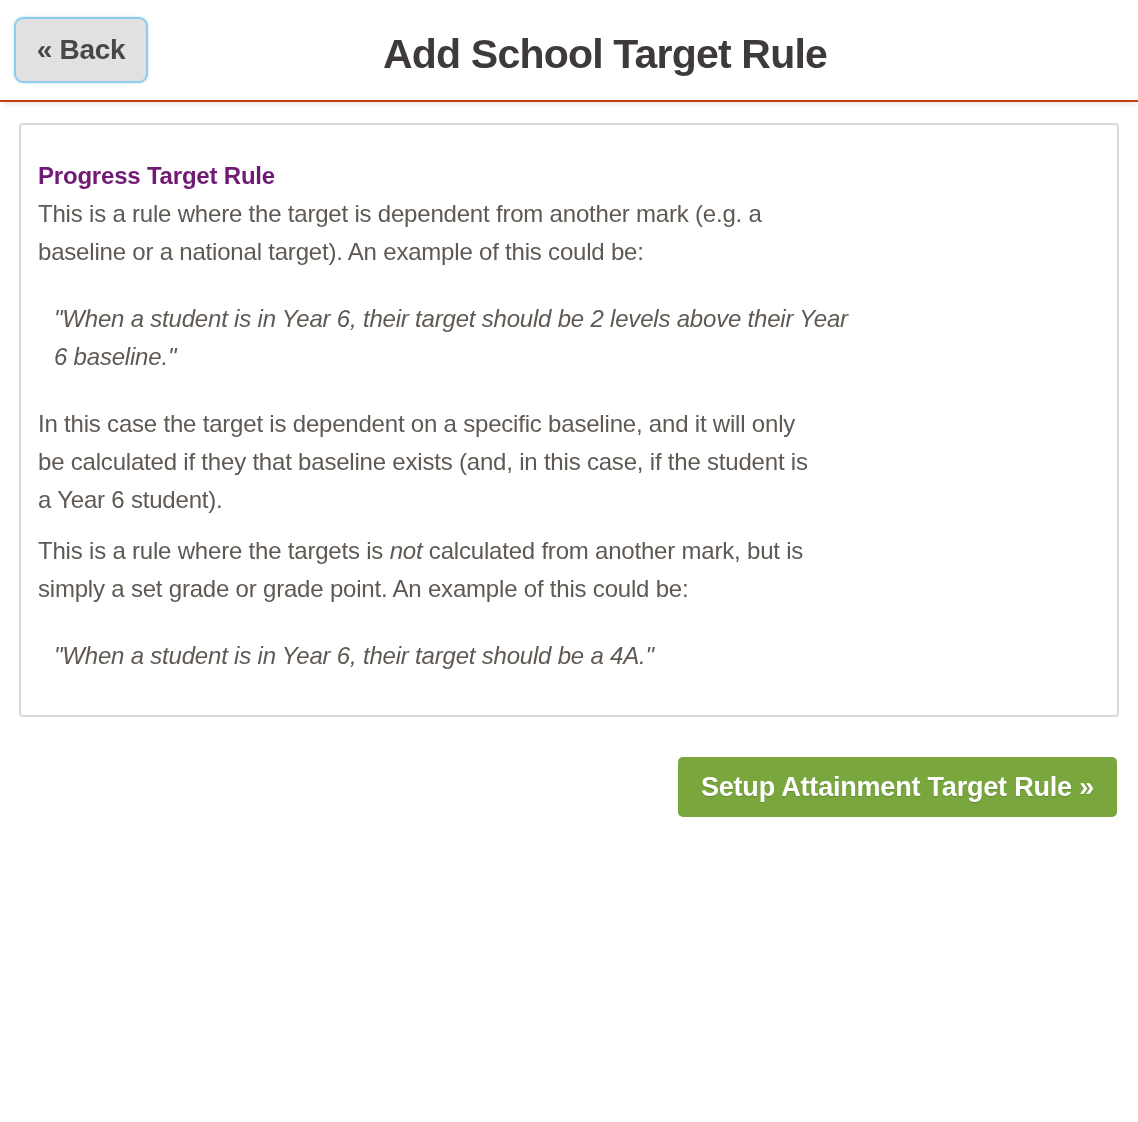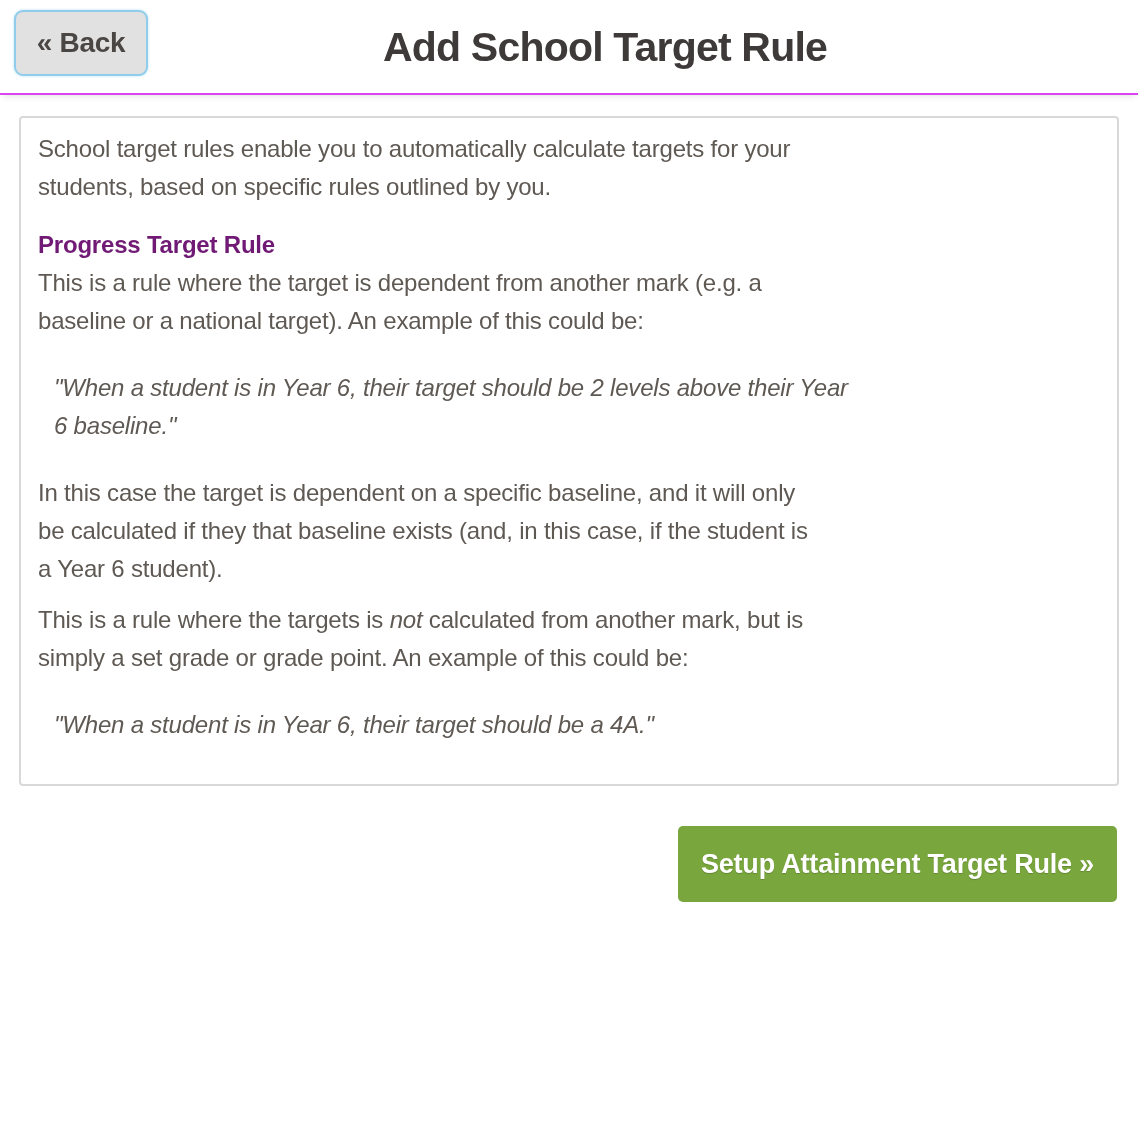--- a/index.html
+++ b/index.html
@@ -7,41 +7,41 @@
     margin: 0; padding: 0;
     width: 1138px; height: 1122px;
     background: #ffffff;
     font-family: "Liberation Sans", sans-serif;
     overflow: hidden;
   }
   
   .page-header {
     position: relative;
     height: 95px;
-    border-bottom: 2px solid #d946ef;
+    border-bottom: 2px solid #c2410c;
     box-shadow: 0 5px 6px -3px rgba(0,0,0,0.10);
     background: #ffffff;
   }
   .back-btn {
     position: absolute;
     left: 14px; top: 10px;
     width: 134px; height: 66px;
     background: #e1e1e1;
     border: 2px solid #90cdec;
     box-shadow: 0 0 3px #b8e0f4;
     border-radius: 9px;
     font-family: "Liberation Sans", sans-serif;
     font-weight: bold;
     font-size: 28px;
     color: #4a4643;
     letter-spacing: -0.3px;
     cursor: pointer;
   }
   .page-title {
-    margin: 0;
+    margin: 7px;
     padding-left: 72px;
     text-align: center;
     line-height: 95px;
     font-size: 41px;
     font-weight: bold;
     letter-spacing: -0.8px;
     color: #3e3a39;
   }
   
   .content-panel {
@@ -74,21 +74,21 @@
   }
   em { font-style: italic; }
   
   .actions {
     display: flex;
     justify-content: flex-end;
     gap: 26px;
     margin: 40px 21px 0 0;
   }
   .green-btn {
-    height: 76px;
+    height: 60px;
     border: none;
     border-radius: 5px;
     padding: 0 23px;
     color: #ffffff;
     font-family: "Liberation Sans", sans-serif;
     font-weight: bold;
     font-size: 27px;
     letter-spacing: -0.2px;
     text-shadow: 0 1px 1px rgba(0,0,0,0.18);
     cursor: pointer;
@@ -96,22 +96,20 @@
 </style>
 </head>
 <body>
 
 <header class="page-header">
   <button class="back-btn" style="border-color: rgb(144, 205, 236);">« Back</button>
   <h1 class="page-title">Add School Target Rule</h1>
 </header>
 
 <main class="content-panel">
-  <p class="first">School target rules enable you to automatically calculate targets for your
-students, based on specific rules outlined by you.</p>
 
 
   <div class="rule-heading">Progress Target Rule</div>
   <p>This is a rule where the target is dependent from another mark (e.g. a
 baseline or a national target). An example of this could be:</p>
 
   <p class="quote">"When a student is in Year 6, their target should be 2 levels above their Year
 6 baseline."</p>
 
   <p>In this case the target is dependent on a specific baseline, and it will only

